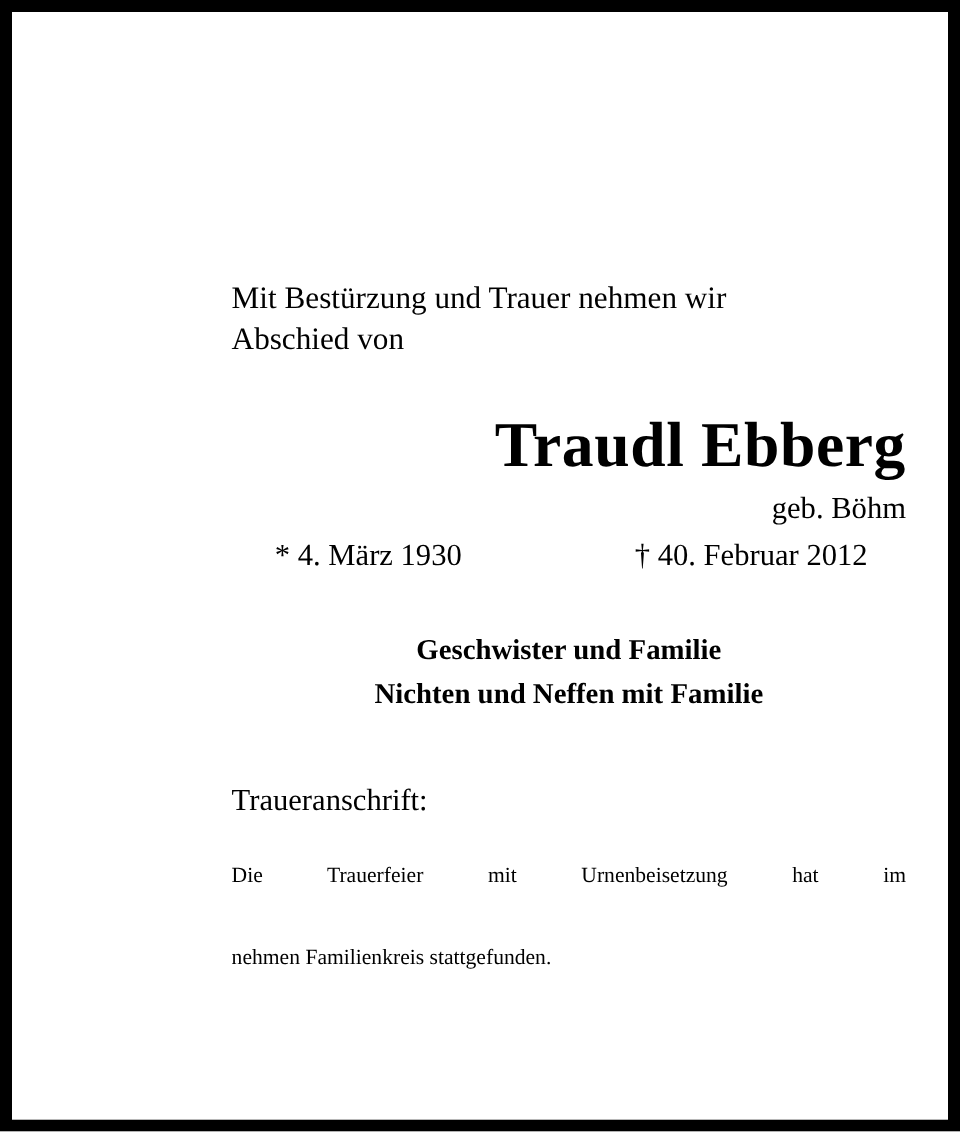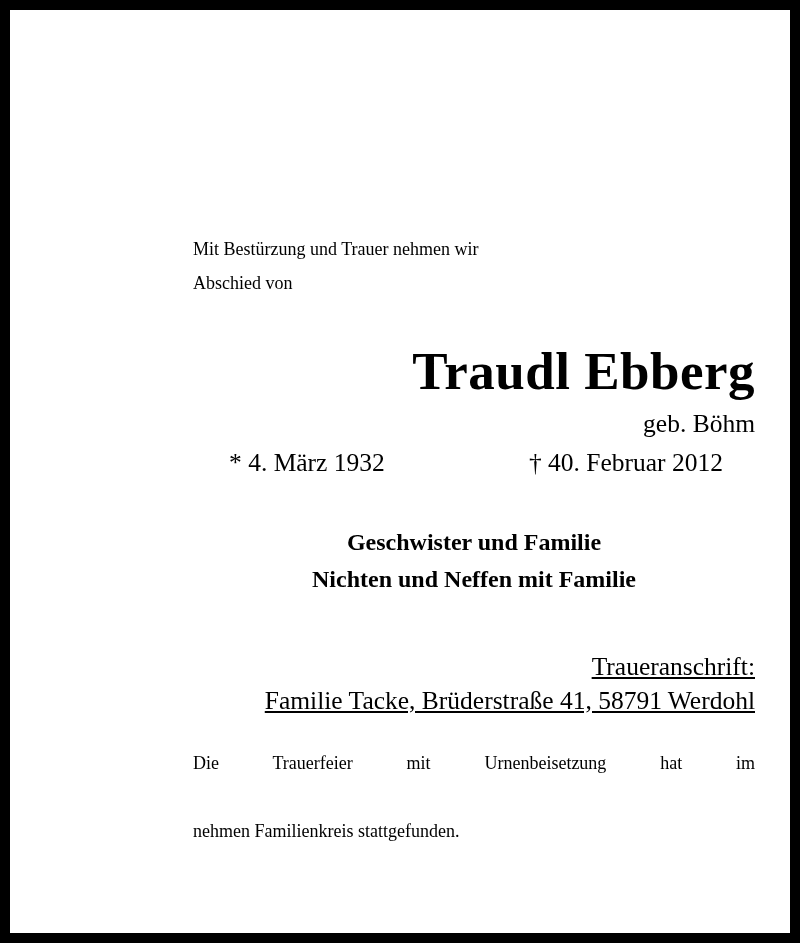--- a/index.html
+++ b/index.html
@@ -65,21 +65,21 @@
 
   
   .body-block {
     position: absolute;
     left: 183px;
     top: 222px;
     width: 562px;
   }
 
   .intro {
-    font-size: 18px;
+    font-size: 26px;
     line-height: 34px;
     text-align: left;
   }
   .intro .line { display: block; }
 
   .name-block {
     margin-top: 40px;
     text-align: center;
   }
   .deceased-name {
@@ -112,22 +112,21 @@
     font-size: 24px;
     font-weight: bold;
     line-height: 37px;
   }
   .family-block .line { display: block; }
 
   .address-block {
     margin-top: 52px;
     font-size: 25.5px;
     line-height: 34px;
-    text-align: right;
-    text-decoration: underline;
+    text-align: left;
   }
   .address-block .line { display: block; }
 
   .ceremony-block {
     margin-top: 28px;
     font-size: 18px;
     line-height: 34px;
     text-align: justify;
     text-justify: inter-word;
     width: 562px;
@@ -159,32 +158,31 @@
         <span class="line">Mit Bestürzung und Trauer nehmen wir</span>
         <span class="line">Abschied von</span>
       </div>
 
       <div class="name-block">
         <div class="deceased-name">Traudl Ebberg</div>
         <div class="maiden-name">geb. Böhm</div>
       </div>
 
       <div class="dates">
-        <span class="date-item">* 4. März 1932</span>
+        <span class="date-item">* 4. März 1930</span>
         <span class="date-item">† 40. Februar 2012</span>
       </div>
 
       <div class="family-block">
         <span class="line">Geschwister und Familie</span>
         <span class="line">Nichten und Neffen mit Familie</span>
       </div>
 
       <div class="address-block">
         <span class="line">Traueranschrift:</span>
-        <span class="line">Familie Tacke, Brüderstraße 41, 58791 Werdohl</span>
       </div>
 
       <div class="ceremony-block">
         <span class="line-justified">Die Trauerfeier mit Urnenbeisetzung hat im</span>
         <span class="line-last">nehmen Familienkreis stattgefunden.</span>
       </div>
 
     </div>
 
   </div>

